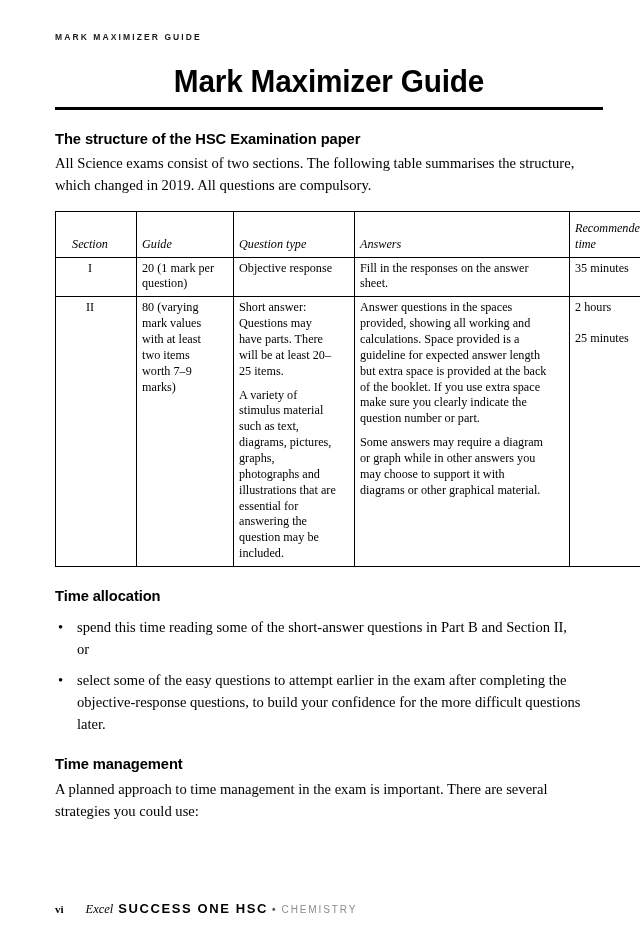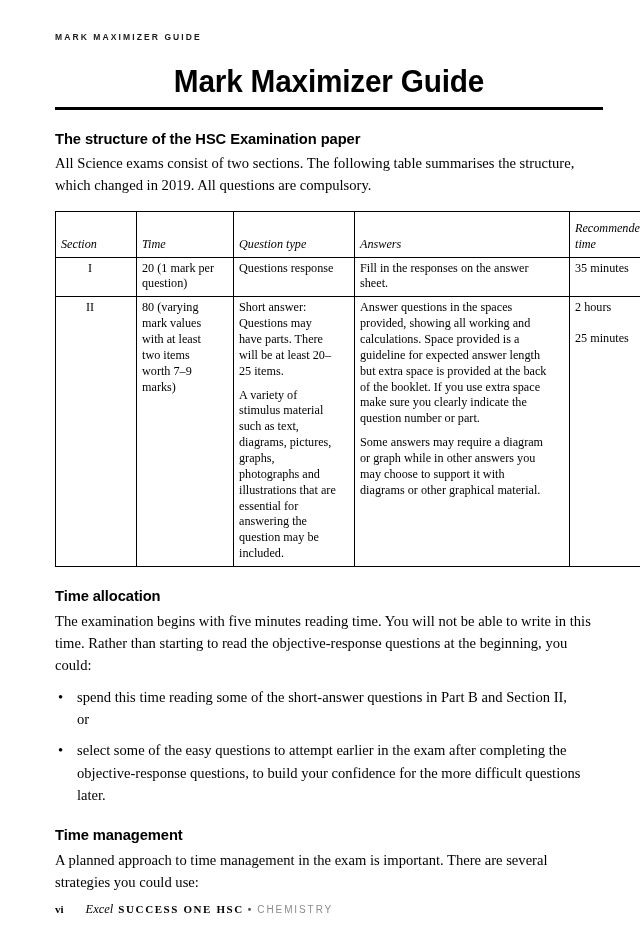--- a/index.html
+++ b/index.html
@@ -88,21 +88,21 @@
     font-size: 12.2px;
     line-height: 1.30;
     padding: 3px 17px 4px 5px;
   }
   table.structure-table tr.head td {
     font-style: italic;
     vertical-align: bottom;
     height: 38px;
     padding-bottom: 4px;
   }
-  td.col-section { width: 58px; }
+  td.col-section { width: 58px; text-align: center; }
   td.col-marks { width: 74px; }
   td.col-qtype { width: 98px; }
   td.col-answers { width: 192px; }
   td.col-time { width: 92px; }
 
   td.center { text-align: center; }
   td p { margin: 0; }
   td p + p { margin-top: 8px; }
 
   .tall-row td { height: 206px; }
@@ -146,23 +146,23 @@
     margin-right: 22px;
   }
   .footer .brand {
     font-family: "Liberation Serif", serif;
     font-weight: normal;
     font-style: italic;
     font-size: 12.5px;
     margin-right: 5px;
   }
   .footer .series {
-    font-family: Liberation Serif, serif;
-    font-weight: bold;
-    font-size: 11px;
+    font-family: Liberation Sans, sans-serif;
+    font-weight: bold;
+    font-size: 13px;
     letter-spacing: 1.6px;
   }
   .footer .sep {
     font-family: "Liberation Sans", sans-serif;
     font-weight: bold;
     font-size: 10px;
     margin: 0 6px 0 4px;
     color: #555;
   }
   .footer .subject {
@@ -184,31 +184,31 @@
   <div class="title-rule"></div>
 
 
   <h2 class="section-heading">The structure of the HSC Examination paper</h2>
   <p class="body" style="margin-top:4px;">All Science exams consist of two sections. The following table summarises the structure, which changed in 2019. All questions are compulsory.</p>
 
   <table class="structure-table">
     <tbody>
       <tr class="head">
         <td class="col-section">Section</td>
-        <td class="col-marks">Time</td>
+        <td class="col-marks">Guide</td>
         <td class="col-qtype">Question type</td>
         <td class="col-answers">Answers</td>
         <td class="col-time">Recommended time</td>
       </tr>
 
       <tr>
         <td class="col-section center">I</td>
         <td class="col-marks">20 (1 mark per question)</td>
         <td class="col-qtype">
-          <p>Questions response</p>
+          <p>Objective response</p>
         </td>
         <td class="col-answers">
           <p>Fill in the responses on the answer sheet.</p>
         </td>
         <td class="col-time">
           <p>35 minutes</p>
         </td>
       </tr>
 
       <tr class="tall-row">
@@ -224,21 +224,20 @@
         </td>
         <td class="col-time">
           <p>2 hours</p>
           <p style="margin-top:15px;">25 minutes</p>
         </td>
       </tr>
     </tbody>
   </table>
 
   <h2 class="section-heading">Time allocation</h2>
-  <p class="body" style="margin-top:4px;">The examination begins with five minutes reading time. You will not be able to write in this time. Rather than starting to read the objective-response questions at the beginning, you could:</p>
 
   <ul class="bullets">
     <li>
       <span class="dot">•</span>
       <span>spend this time reading some of the short-answer questions in Part B and Section II,</span>
       <span class="sub-line" style="">or</span>
     </li>
     <li>
       <span class="dot">•</span>
       <span>select some of the easy questions to attempt earlier in the exam after completing the objective-response questions, to build your confidence for the more difficult questions later.</span>

